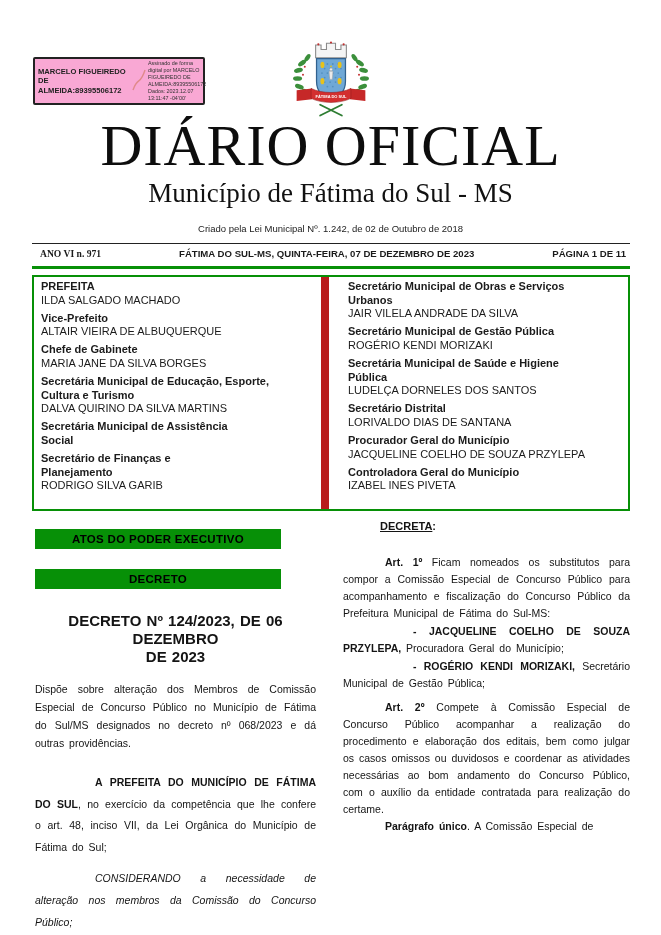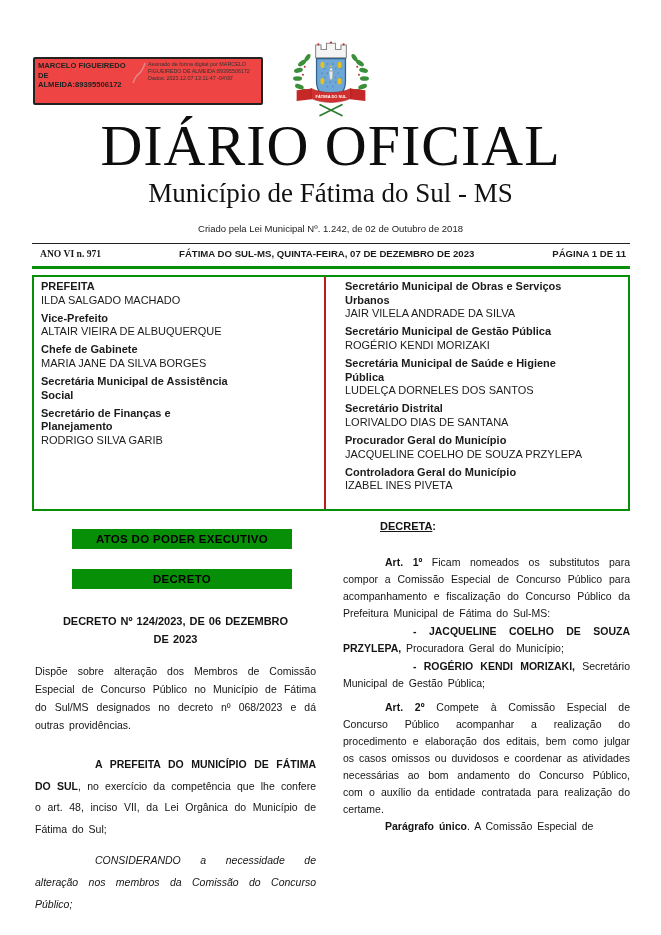--- a/index.html
+++ b/index.html
@@ -2,23 +2,23 @@
 <html><head>
 <meta charset="utf-8">
 <style>
   html,body{margin:0;padding:0;background:#ffffff;}
   .page{
     position:relative;width:661px;height:935px;background:#fff;
     font-family:"Liberation Sans",sans-serif;color:#1b1b1b;overflow:hidden;
   }
   
   .sig-box{
-    position:absolute;left:33px;top:57px;width:230px;height:48px;
-    border:2px solid #222;border-radius:2px;display:flex;align-items:flex-start;
-    box-sizing:border-box;padding:2px 3px;background:#ef4444;
+    position:absolute;left:33px;top:57px;width:172px;height:48px;
+    border:2px solid #222;border-radius:2px;display:flex;align-items:center;
+    box-sizing:border-box;padding:2px 3px;background:#f9a8d4;
   }
   .sig-name{font-size:7.6px;line-height:9.5px;font-weight:600;color:#222;width:92px;flex:0 0 auto;}
   .sig-squiggle{flex:0 0 auto;margin:0 1px;}
   .sig-details{font-size:5.4px;line-height:7px;color:#333;flex:1;}
   
   .crest{position:absolute;left:284px;top:36px;width:94px;height:94px;}
   
   .m-title{
     position:absolute;left:0;top:112px;width:661px;text-align:center;
     font-family:"Liberation Serif",serif;font-size:58px;letter-spacing:1px;
@@ -40,39 +40,39 @@
   }
   .header-bar .hb-left{padding-left:8px;font-family:Liberation Serif, serif;}
   .header-bar .hb-right{padding-right:4px;}
   .rule-green{position:absolute;left:32px;top:266px;width:598px;height:3px;background:#079007;}
   
   .off-box{
     position:absolute;left:32px;top:275px;width:598px;height:236px;
     border:2px solid #079007;box-sizing:border-box;display:flex;background:#fff;
   }
   .off-cell{flex:1;padding:3px 6px 0 7px;box-sizing:border-box;font-size:11px;line-height:13.6px;}
-  .off-cell.right{border-left:2px solid #b91c1c;padding-left:19px;}
+  .off-cell.right{border-left:8px solid #b91c1c;padding-left:19px;}
   .off-group{margin-bottom:4.5px;}
   .off-role{font-weight:bold;white-space:pre-line;}
   .off-name{}
   
   .banner{
-    position:absolute;left:35px;width:220px;height:20px;background:#079007;
+    position:absolute;left:35px;width:246px;height:20px;background:#079007;
     color:#000;font-weight:bold;font-size:11.5px;display:flex;align-items:center;
-    justify-content:center;letter-spacing:.3px;margin-left:37px;
+    justify-content:center;letter-spacing:.3px;
   }
   .banner.b1{top:529px;}
   .banner.b2{top:569px;}
   
   .col{position:absolute;font-size:10.5px;color:#141414;}
   .col-left{left:35px;top:612px;width:281px;}
   .col-right{left:343px;top:519px;width:287px;}
   .col p{margin:0;text-align:justify;word-spacing:2px;}
   .dec-title{
-    font-weight:bold;text-align:center !important;font-size:11px;line-height:18px;
+    font-weight:bold;text-align:center !important;font-size:15px;line-height:18px;
     white-space:pre-line;word-spacing:1px !important;
   }
   .p-dispoe{margin-top:14px !important;line-height:18px;}
   .p-prefeita{margin-top:20px !important;line-height:21.5px;text-indent:60px;}
   .p-considerando{margin-top:9px !important;line-height:22px;text-indent:60px;font-style:italic;}
   .p-decreta{font-weight:bold;font-size:11px;text-align:left !important;padding-left:37px;line-height:15px;}
   .p-decreta .u{text-decoration:underline;}
   .p-art{margin-top:20px !important;line-height:17px;text-indent:42px;}
   .p-art2{margin-top:7px !important;line-height:17px;text-indent:42px;}
   .p-member{line-height:17px;text-indent:70px;margin-top:1px !important;}
@@ -195,20 +195,25 @@
       </div>
       <div class="off-group">
         <div class="off-role">Vice-Prefeito</div>
         <div class="off-name">ALTAIR VIEIRA DE ALBUQUERQUE</div>
       </div>
       <div class="off-group">
         <div class="off-role">Chefe de Gabinete</div>
         <div class="off-name">MARIA JANE DA SILVA BORGES</div>
       </div>
       <div class="off-group">
+        <div class="off-role">Secretária Municipal de Educação, Esporte,
+Cultura e Turismo</div>
+        <div class="off-name">DALVA QUIRINO DA SILVA MARTINS</div>
+      </div>
+      <div class="off-group">
         <div class="off-role">Secretária Municipal de Assistência
 Social</div>
       </div>
       <div class="off-group">
         <div class="off-role">Secretário de Finanças e
 Planejamento</div>
         <div class="off-name">RODRIGO SILVA GARIB</div>
       </div>
     </div>
     <div class="off-cell right">

